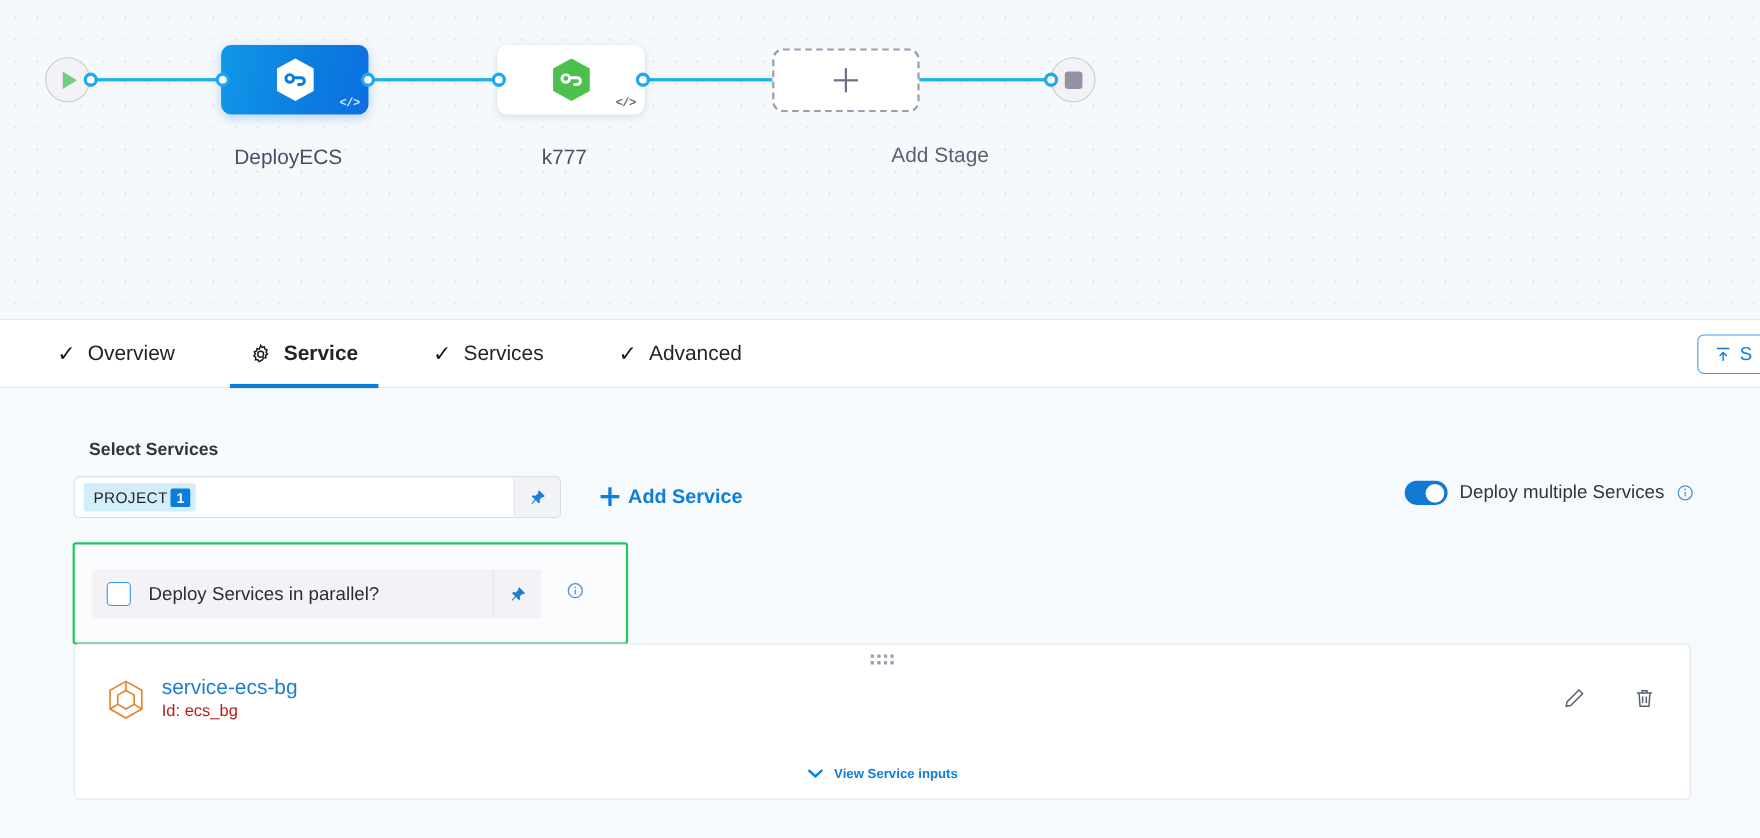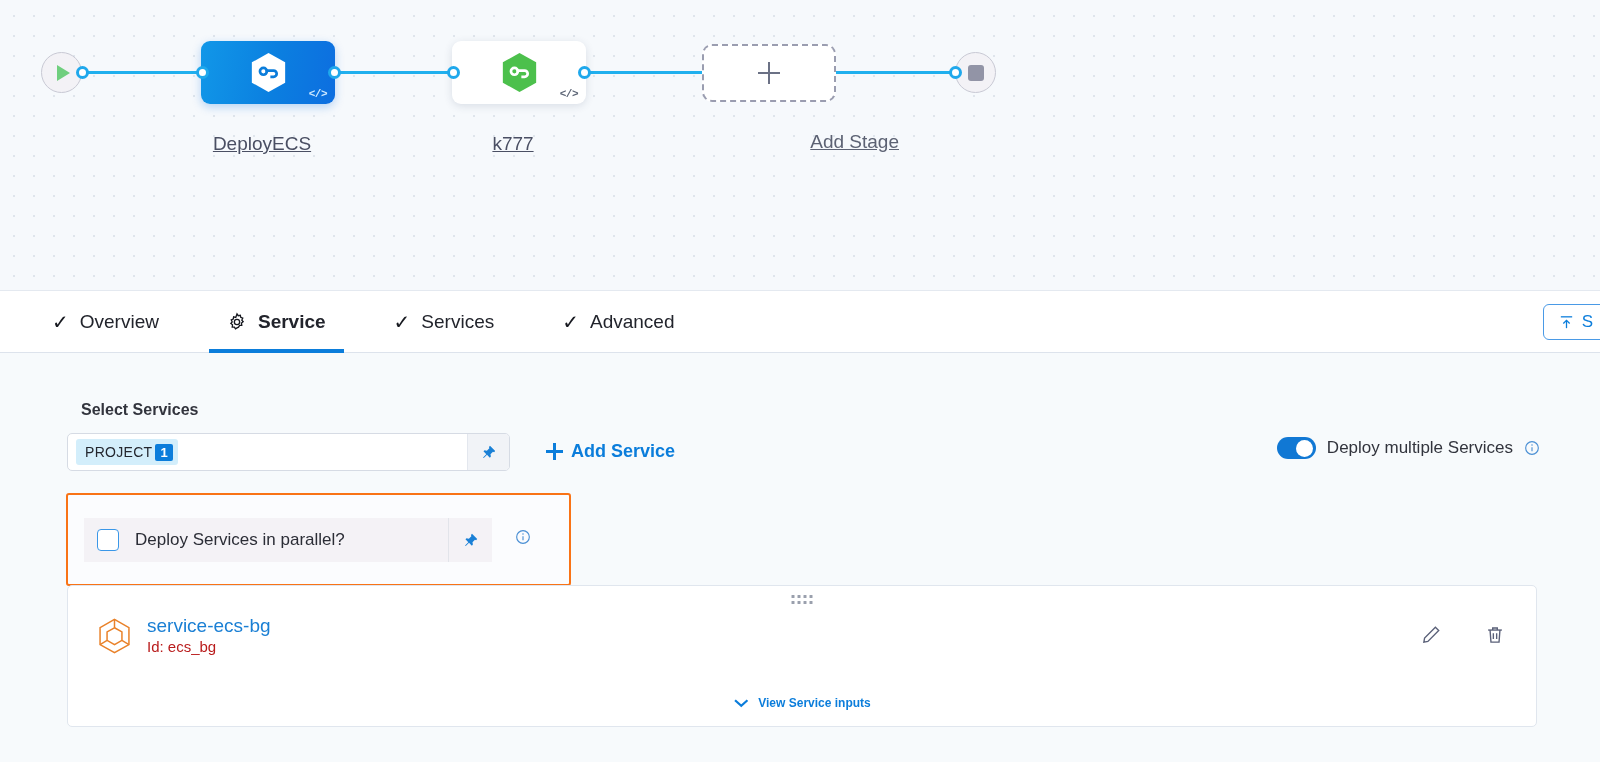--- a/index.html
+++ b/index.html
@@ -76,21 +76,21 @@
     position: absolute; left: 702px; top: 44px;
     width: 134px; height: 58px; border-radius: 10px;
     background: #ffffff; border: 2px dashed #9a9db0;
     display: flex; align-items: center; justify-content: center; z-index: 3;
   }
   .plus-h { position: absolute; width: 22px; height: 2.6px; background: #6b7185; }
   .plus-v { position: absolute; width: 2.6px; height: 22px; background: #6b7185; }
 
   .stage-label {
     position: absolute; top: 133px; text-align: center;
-    font-size: 19px; color: #4a4f63; width: 260px; text-decoration: underline;
+    font-size: 19px; color: #4a4f63; width: 260px;
   }
   .stage-label.addl { top: 131px; color: #5c6273; text-align: right; }
 
   
   .tabbar {
     position: absolute; left: 0; top: 291px; width: 1600px; height: 62px;
     background: #ffffff; border-bottom: 1px solid #dde3ec;
     display: flex; align-items: center; padding-left: 34px;
   }
   .tab {
@@ -166,21 +166,21 @@
   .switch::after {
     content: ""; position: absolute; right: 2.5px; top: 2.5px;
     width: 17px; height: 17px; border-radius: 50%; background: #fff;
   }
   .multi-toggle .txt { font-size: 17px; color: #32343d; }
   .info-ico { width: 16px; height: 16px; display: block; }
 
   .parallel-wrap {
     position: absolute; left: 66px; top: 140px;
     width: 505px; height: 93px;
-    border: 2px solid #f97316; border-radius: 3px; background: #fbfcfe;
+    border: 2px solid #22c55e; border-radius: 3px; background: #fbfcfe;
   }
   .parallel-row {
     position: absolute; left: 16px; top: 23px;
     width: 408px; height: 44px; display: flex; align-items: center;
     background: #f4f2f6;
   }
   .cbx {
     width: 22px; height: 22px; border-radius: 4px;
     border: 1.6px solid #3a97e8; background: #ffffff; margin-left: 13px; flex: none;
   }

